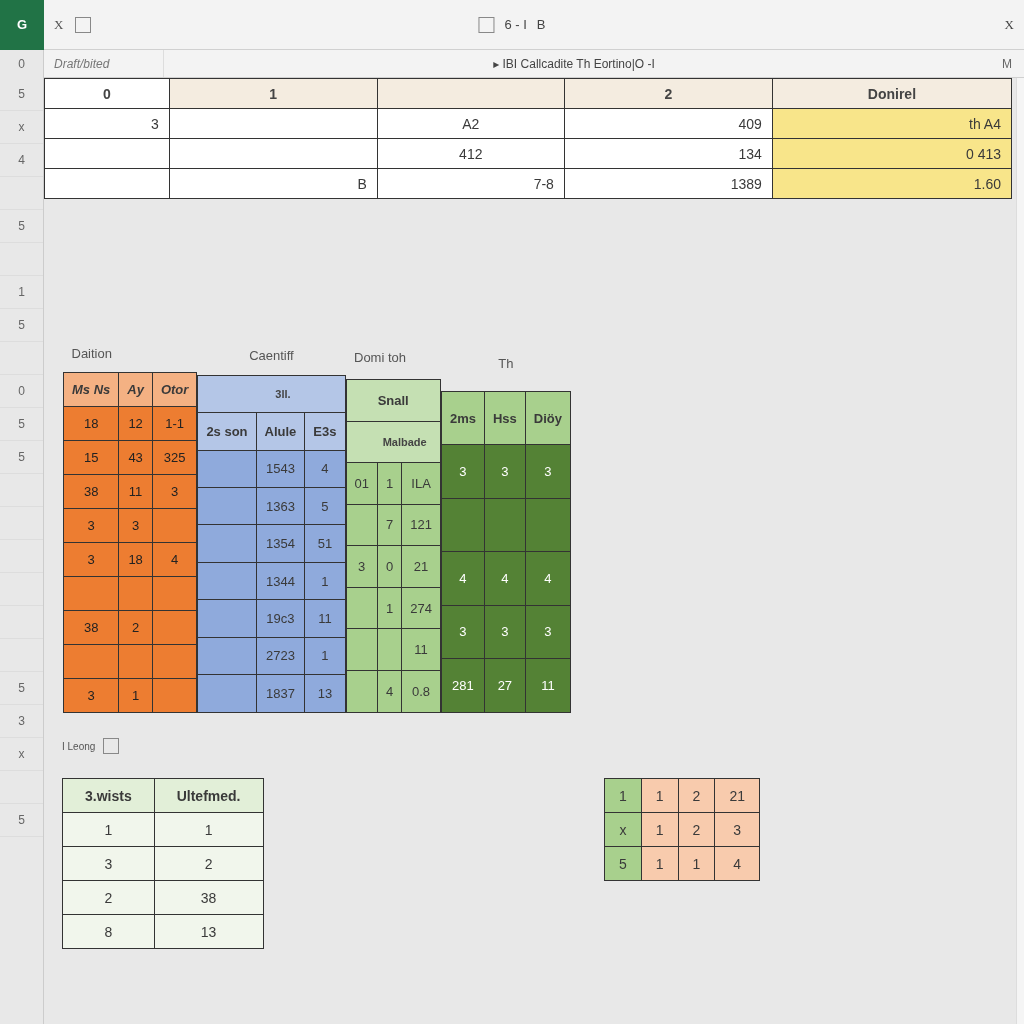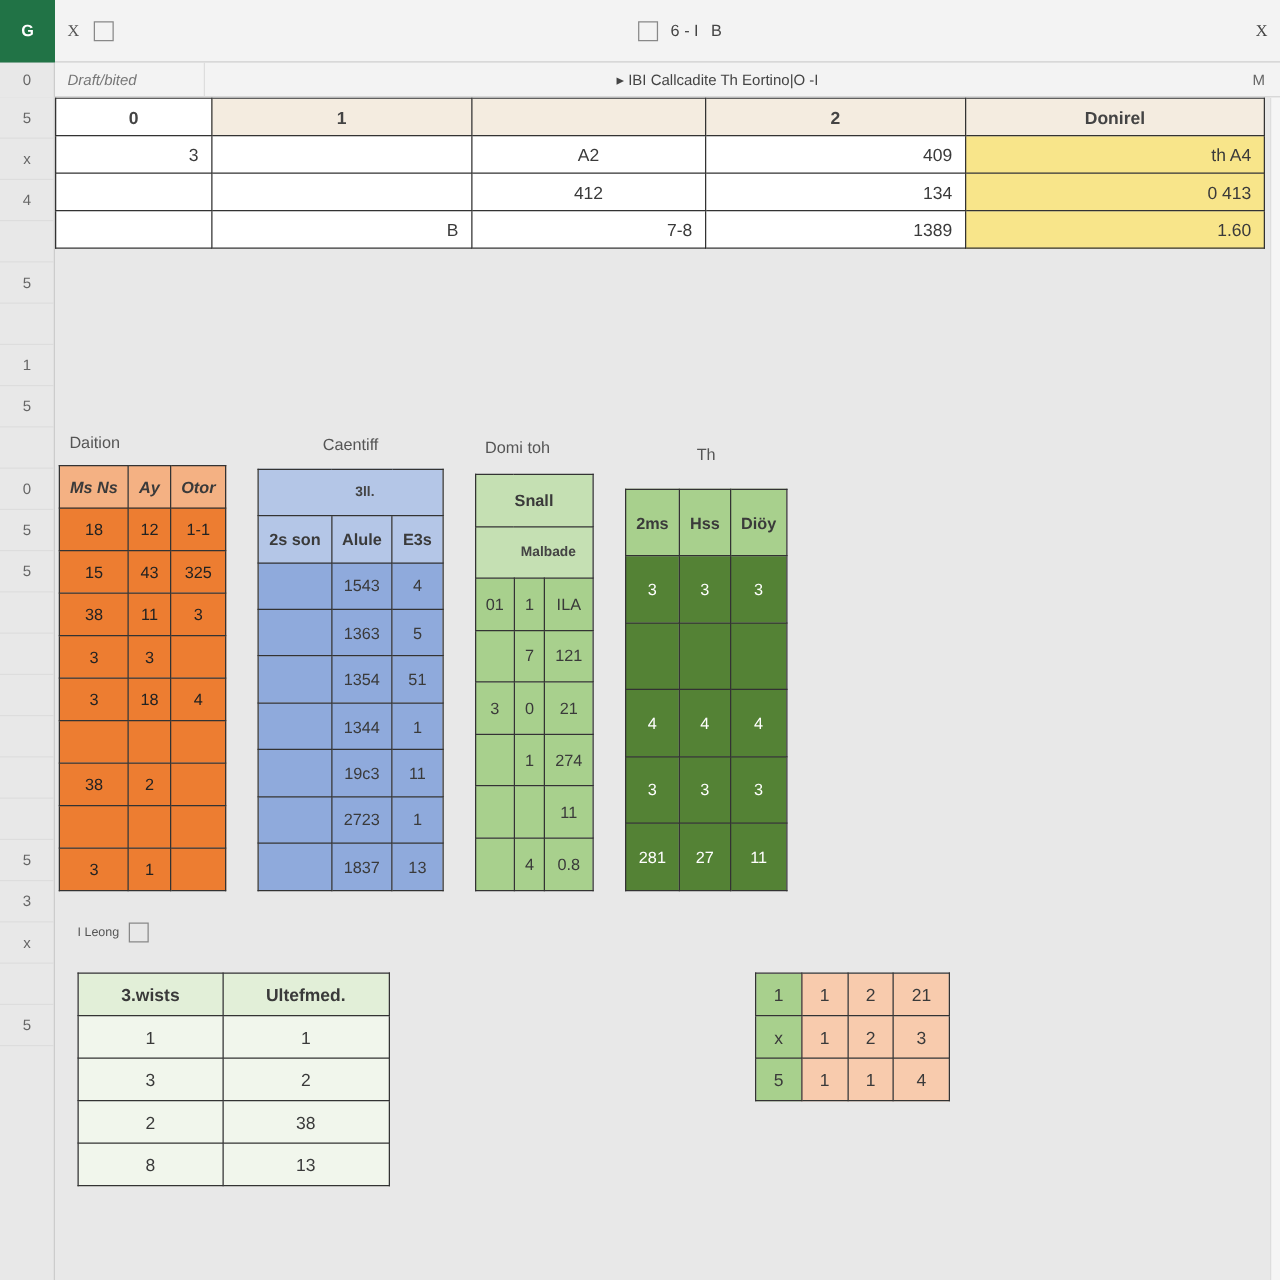--- a/index.html
+++ b/index.html
@@ -35,21 +35,21 @@
     color: #fff;
     display: flex; align-items: center; justify-content: center;
     font-weight: bold;
   }
   .tb-left {
     display:flex; align-items:center; gap:12px; padding-left:10px;
     color:#555;
   }
   .tb-center {
     position:absolute; left:50%; transform:translateX(-50%);
-    display:flex; align-items:center; gap:10px; color:#444;margin-left:32px;
+    display:flex; align-items:center; gap:10px; color:#444;
   }
   .tb-right {
     margin-left:auto; padding-right:10px; display:flex; align-items:center; gap:10px;
     color:#444;
   }
   .ic-box { width:16px; height:16px; border:1.5px solid #888; display:inline-block; }
   
   .fxrow {
     grid-column: 1 / 3;
     grid-row: 2;
@@ -102,22 +102,22 @@
   .sheet-top th { background:#f4ece0; color:#444; font-weight:bold; text-align:center; }
   .sheet-top .colA { width:120px; background:#fff;}
   .sheet-top .colB { width:200px;}
   .sheet-top .colC { width:180px;}
   .sheet-top .colD { width:200px;}
   .sheet-top .colE { width:230px;}
   .sheet-top td.colE { background:#f8e58a; }
   .sheet-top th.colE { background:#f4ece0; }
   
   .tables-row {
-    position:absolute; left:3px; top:260px; right:8px;
-    display:flex; gap:25px;
+    position:absolute; left:19px; top:260px; right:8px;
+    display:flex; gap:0;
   }
   .tbl {
     border-collapse:collapse;
     font-size:13px;
   }
   .tbl th, .tbl td {
     border:1.5px solid #333;
     height:34px;
     padding:2px 8px;
     text-align:center;
@@ -138,21 +138,21 @@
   .dgreen td { background:#548235; color:#fff;}
   
   .longlbl { position:absolute; left:18px; top:660px; display:flex; align-items:center; gap:8px; color:#555; font-size:10px;}
   
   .bottom-left {
     position:absolute; left:18px; top:700px;
     border-collapse:collapse;
   }
   .bottom-left th, .bottom-left td {
     border:1.8px solid #333;
-    height:34px; padding:4px 34px; font-size:14px;
+    height:34px; padding:4px 22px; font-size:14px;
   }
   .bottom-left th { background:#e2efd8; font-weight:bold;}
   .bottom-left td { background:#f1f6ec; text-align:center;}
   .bottom-right {
     position:absolute; left:560px; top:700px;
     border-collapse:collapse;
   }
   .bottom-right th, .bottom-right td {
     border:1.8px solid #333;
     height:34px; padding:4px 14px; font-size:14px; text-align:center;

